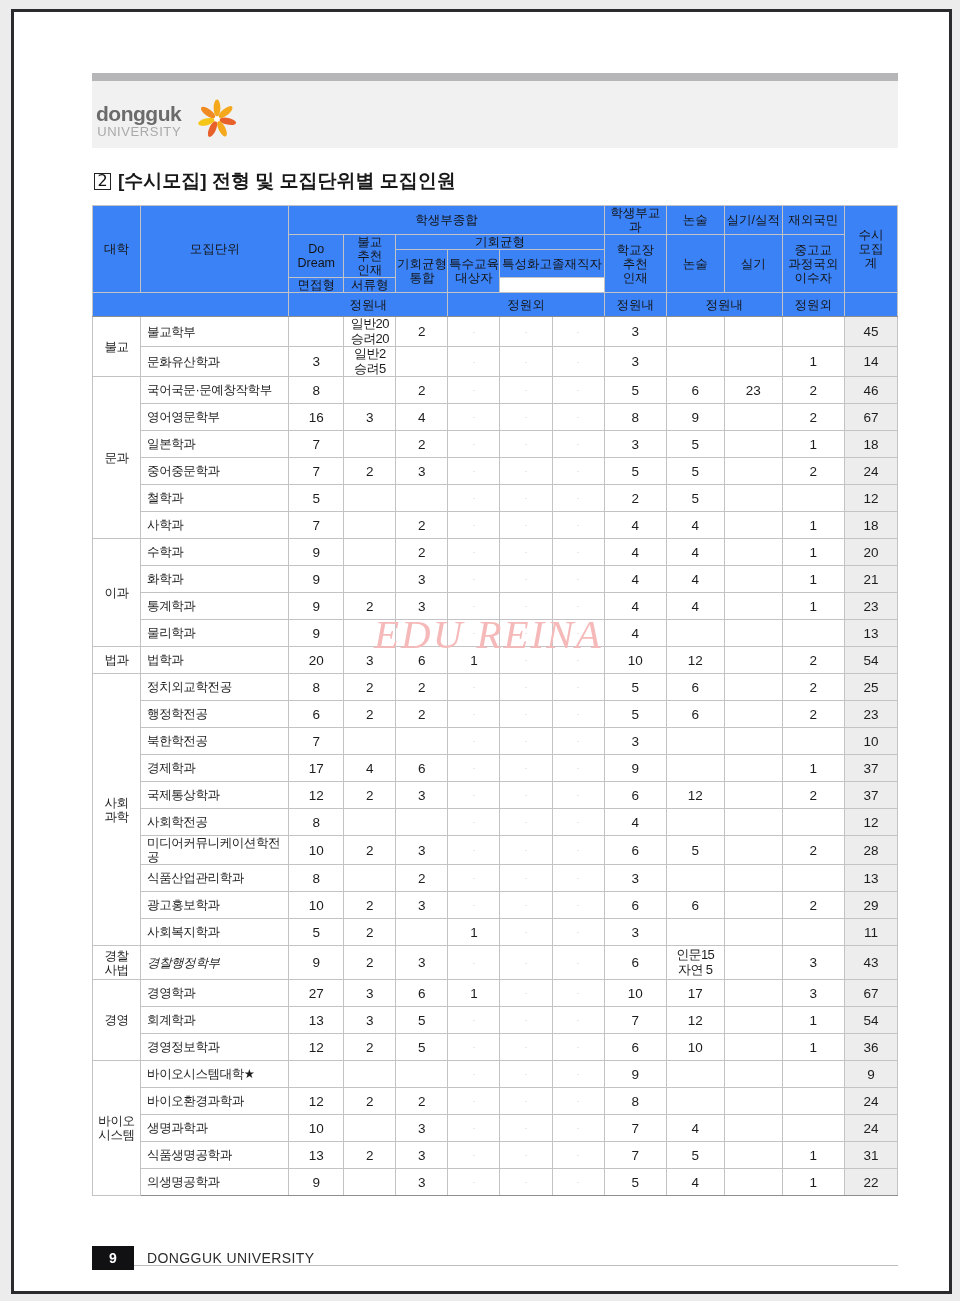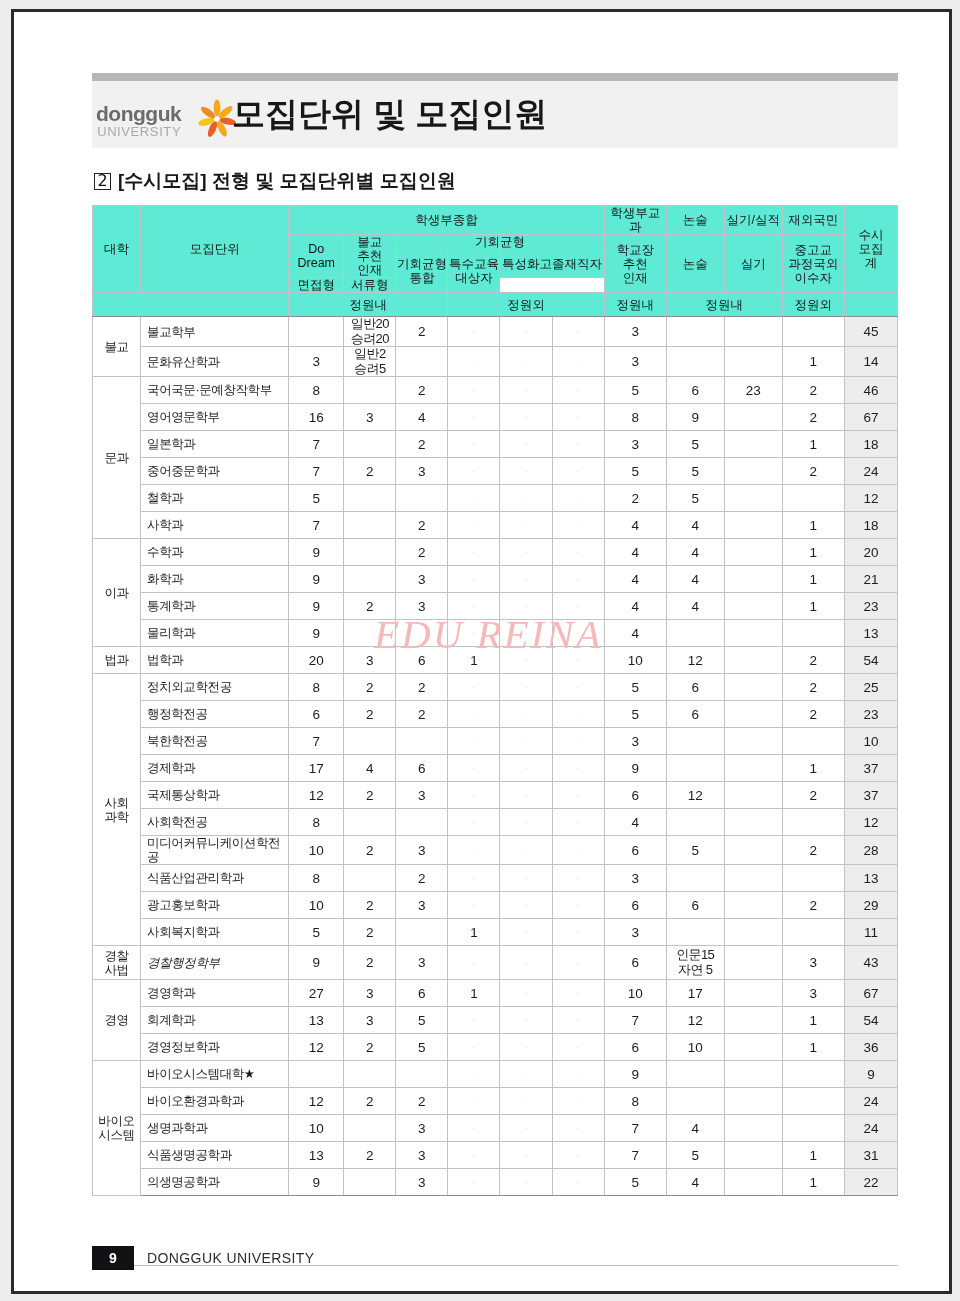--- a/index.html
+++ b/index.html
@@ -86,21 +86,21 @@
   }
   table.main th, table.main td {
     border: 1px solid #c3c3c5;
     text-align: center;
     vertical-align: middle;
     padding: 0;
     line-height: 1.12;
     font-weight: normal;
   }
   table.main thead th {
-    background: #5eead4;
+    background: #3b82f6;
     font-size: 12.5px;
     color: #141414;
   }
   table.main thead th.topcat { height: 21px; font-size: 12.5px; }
   table.main thead th.limline { height: 24px; }
   tr.datarow td { height: 27px; background: #fff; }
   tr.datarow td.dept {
     text-align: left; padding-left: 6px;
     font-size: 12.5px; letter-spacing: -0.4px;
   }
@@ -170,21 +170,20 @@
           <ellipse cx="0" cy="-11" rx="3.4" ry="8.5" fill="#e8612a" transform="rotate(102)"></ellipse>
           <ellipse cx="0" cy="-11" rx="3.4" ry="8.5" fill="#f5a81c" transform="rotate(153)"></ellipse>
           <ellipse cx="0" cy="-11" rx="3.4" ry="8.5" fill="#e8612a" transform="rotate(204)"></ellipse>
           <ellipse cx="0" cy="-11" rx="3.4" ry="8.5" fill="#f5c518" transform="rotate(255)"></ellipse>
           <ellipse cx="0" cy="-11" rx="3.4" ry="8.5" fill="#f08a22" transform="rotate(306)"></ellipse>
           <circle cx="0" cy="0" r="2.6" fill="#ffffff"></circle>
         </g>
       </svg>
     </div>
 
-    <div class="doc-title">모집단위 및 모집인원</div>
 
     <div class="section-title">
       <span class="sec-num">2</span>
       <span>[수시모집] 전형 및 모집단위별 모집인원</span>
     </div>
 
     <table class="main">
       <colgroup>
         <col style="width:48px">
           <col style="width:148px">

